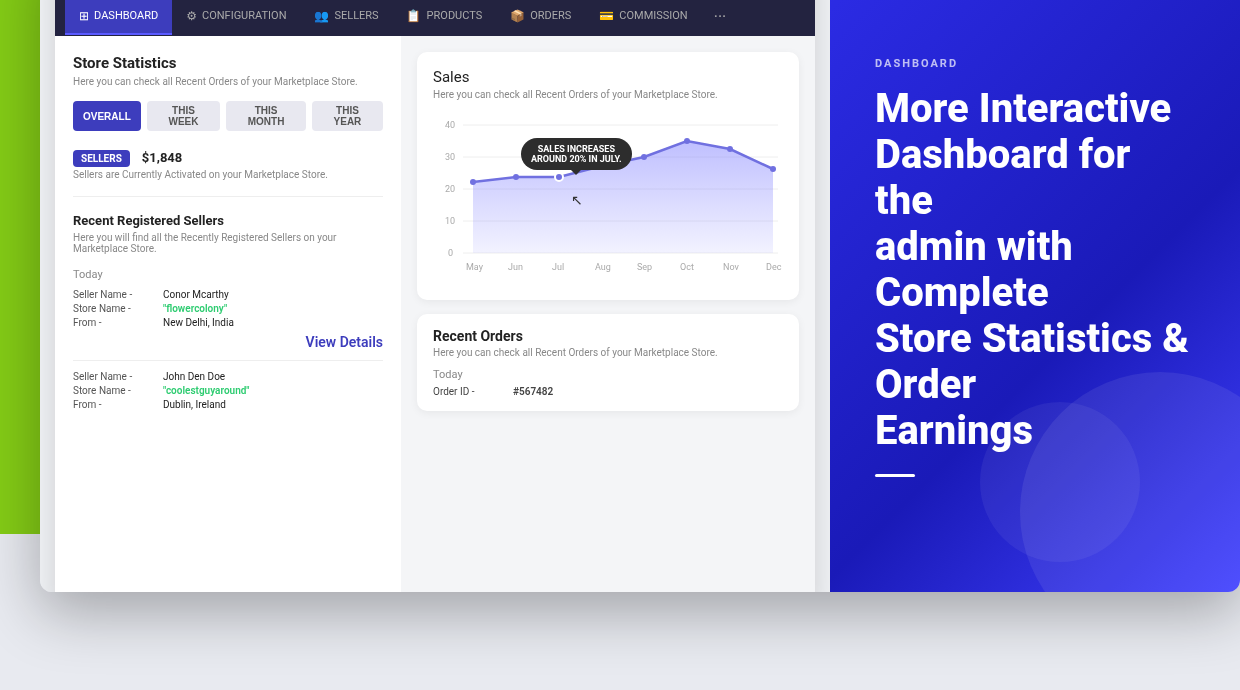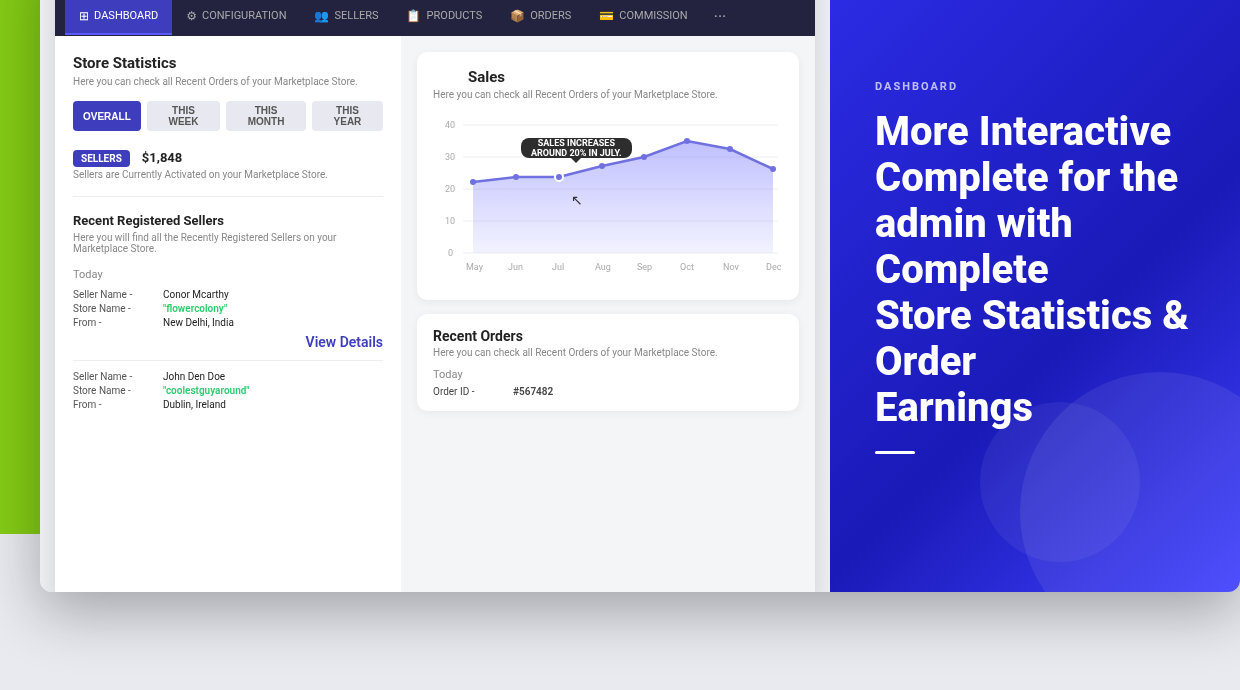--- a/index.html
+++ b/index.html
@@ -268,46 +268,45 @@
     }
 
     .chart-card {
       background: white;
       border-radius: 10px;
       padding: 16px;
       box-shadow: 0 2px 8px rgba(0,0,0,0.06);
     }
     .chart-title {
       font-size: 15px;
-      font-weight: 700;
+      font-weight: 400;
       color: #222;
       margin-bottom: 3px;
-      margin-left: 35px;
     }
     .chart-desc {
       font-size: 10px;
       color: #888;
       margin-bottom: 10px;
     }
 
     
     .chart-area {
       position: relative;
     }
 
     .tooltip-box {
       position: absolute;
       top: 28px;
       left: 88px;
       background: #2d2d2d;
       color: white;
       font-size: 9px;
       font-weight: 700;
-      padding: 0 10px;
-      border-radius: 8px;
+      padding: 6px 10px;
+      border-radius: 16px;
       white-space: nowrap;
       text-align: center;
     }
     .tooltip-box::after {
       content: '';
       position: absolute;
       bottom: -5px;
       left: 50%;
       transform: translateX(-50%);
       border-width: 5px 5px 0;
@@ -590,21 +589,21 @@
 
           </div>
         </div>
       </div>
     </div>
 
     <div class="right-panel">
       <div class="panel-eyebrow">DASHBOARD</div>
       <div class="panel-headline">
         <span>More Interactive</span><br>
-        <span>Complete for the</span><br>
+        <span>Dashboard for the</span><br>
         <span>admin with Complete</span><br>
         <span>Store Statistics &amp; Order</span><br>
         <span>Earnings</span>
       </div>
       <div class="panel-underline"></div>
     </div>
 
   </div>
 </div>
 

